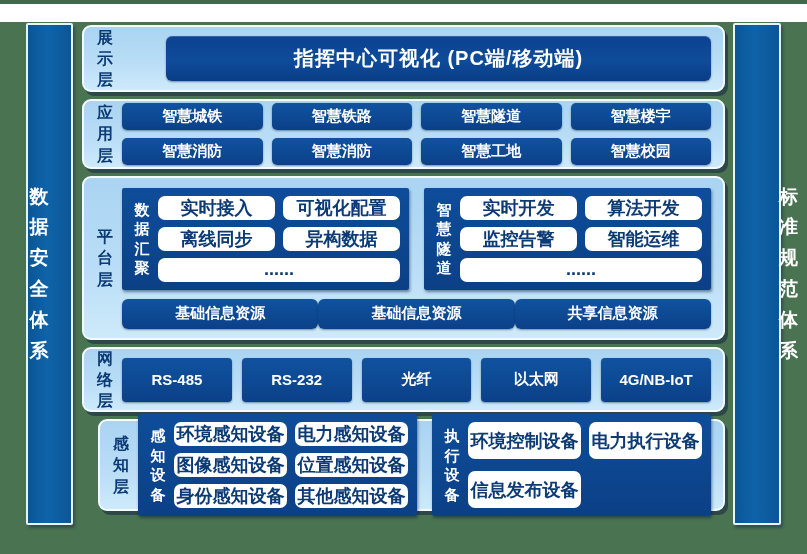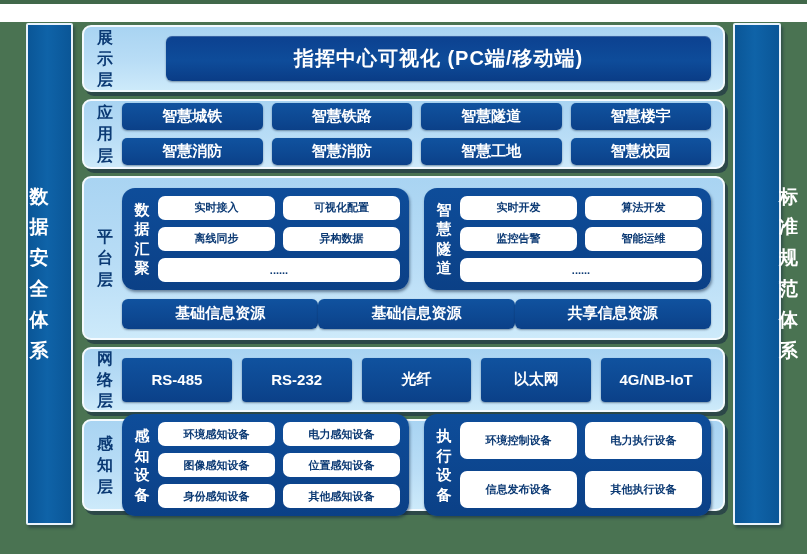--- a/index.html
+++ b/index.html
@@ -66,52 +66,52 @@
   
   .app-grid{display:grid;grid-template-columns:repeat(4,1fr);gap:8px 9px;margin:2px 2px;}
   .app-grid .node{height:27px;}
 
   
   .groups-row{display:flex;gap:15px;margin:0 2px;}
   .group{
     flex:1;min-width:0;display:flex;gap:5px;
     background:linear-gradient(180deg,#0e4d9a 0%,#0c4democ 0%,#0b4086 100%);
     background:linear-gradient(180deg,#0e4d9a 0%,#0b4086 100%);
-    border-radius:13px;padding:8px 9px;
+    border-radius:2px;padding:8px 9px;
     box-shadow:1px 2px 3px rgba(10,30,60,.5);
   }
   .group-label{width:22px;flex:none;display:flex;align-items:center;justify-content:center;}
   .group-label .vtext{
     width:17px;text-align:center;word-break:break-all;
     color:#ffffff;font-weight:bold;font-size:15px;line-height:1.3;
   }
   .pill-grid{flex:1;min-width:0;display:grid;grid-template-columns:1fr 1fr;gap:7px 8px;align-content:stretch;}
   .pill{
     background:#ffffff;border-radius:7px;
-    color:#0c3a74;font-weight:bold;font-size:11px;
+    color:#0c3a74;font-weight:bold;font-size:18px;
     display:flex;align-items:center;justify-content:center;
     min-height:24px;white-space:nowrap;
   }
   .pill.wide{grid-column:1 / -1;}
   .pill.tall{min-height:31px;}
   .pill-grid.two-rows{gap:12px 8px;}
 
   .resources-row{display:grid;grid-template-columns:1fr 1fr 1fr;gap:0;margin:9px 2px 0 2px;}
   .resources-row .node{height:30px;border-radius:6px;}
 
   
   .net-row{display:grid;grid-template-columns:repeat(5,1fr);gap:10px;margin:2px 2px;}
   .net-row .node{height:44px;border-radius:4px;}
 
   
   .panel.display{height:67px;gap:44px;}
   .panel.application{height:70px;}
   .panel.platform{height:164px;}
   .panel.network{height:65px;}
-  .panel.perception{height:92px;}
+  .panel.perception{height:92px;margin-left:16px;}
 </style>
 </head>
 <body>
 
 <div class="top-green-line"></div>
 <div class="top-strip"></div>
 
 <div class="side-bar left">
   <span class="vtext">数据安全体系</span>
 </div>
@@ -223,20 +223,19 @@
           </div>
         </div>
         <div class="group">
           <div class="group-label">
             <span class="vtext">执行设备</span>
           </div>
           <div class="pill-grid two-rows">
             <div class="pill tall">环境控制设备</div>
             <div class="pill tall">电力执行设备</div>
             <div class="pill tall">信息发布设备</div>
-            <div class="pill tall">其他执行设备</div>
           </div>
         </div>
       </div>
     </div>
   </section>
 
 </main>
 
 </body></html>

